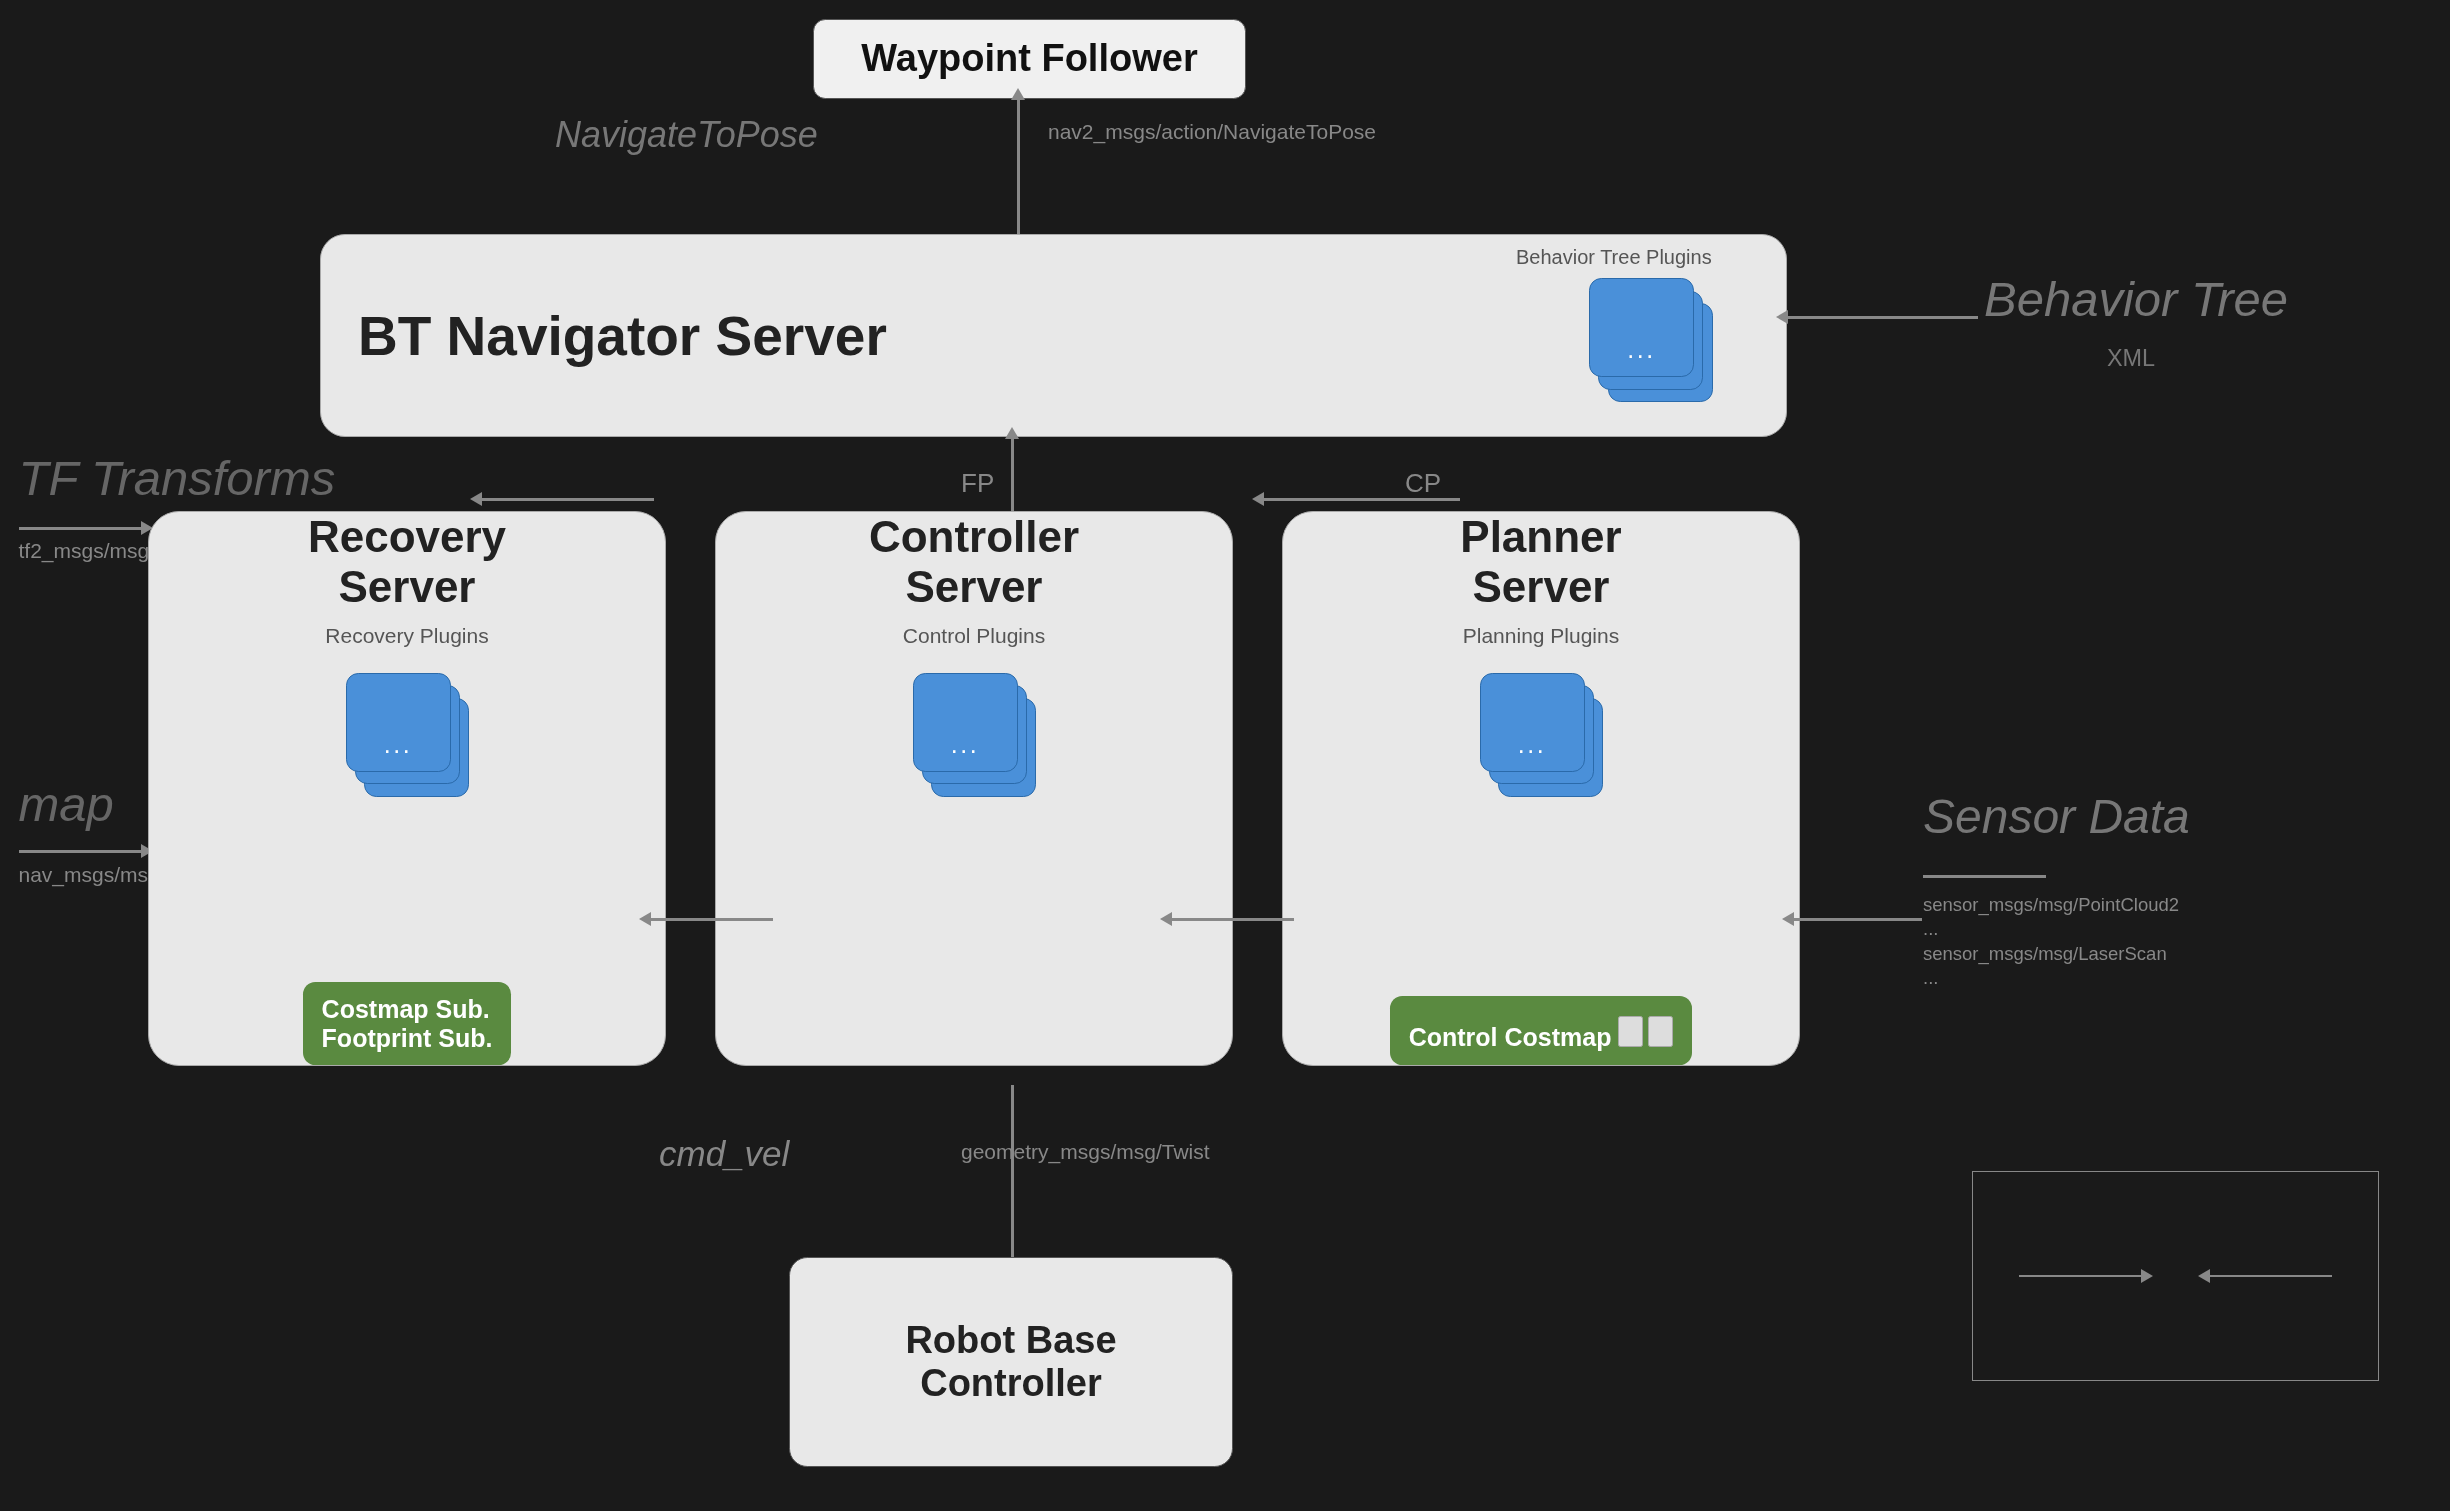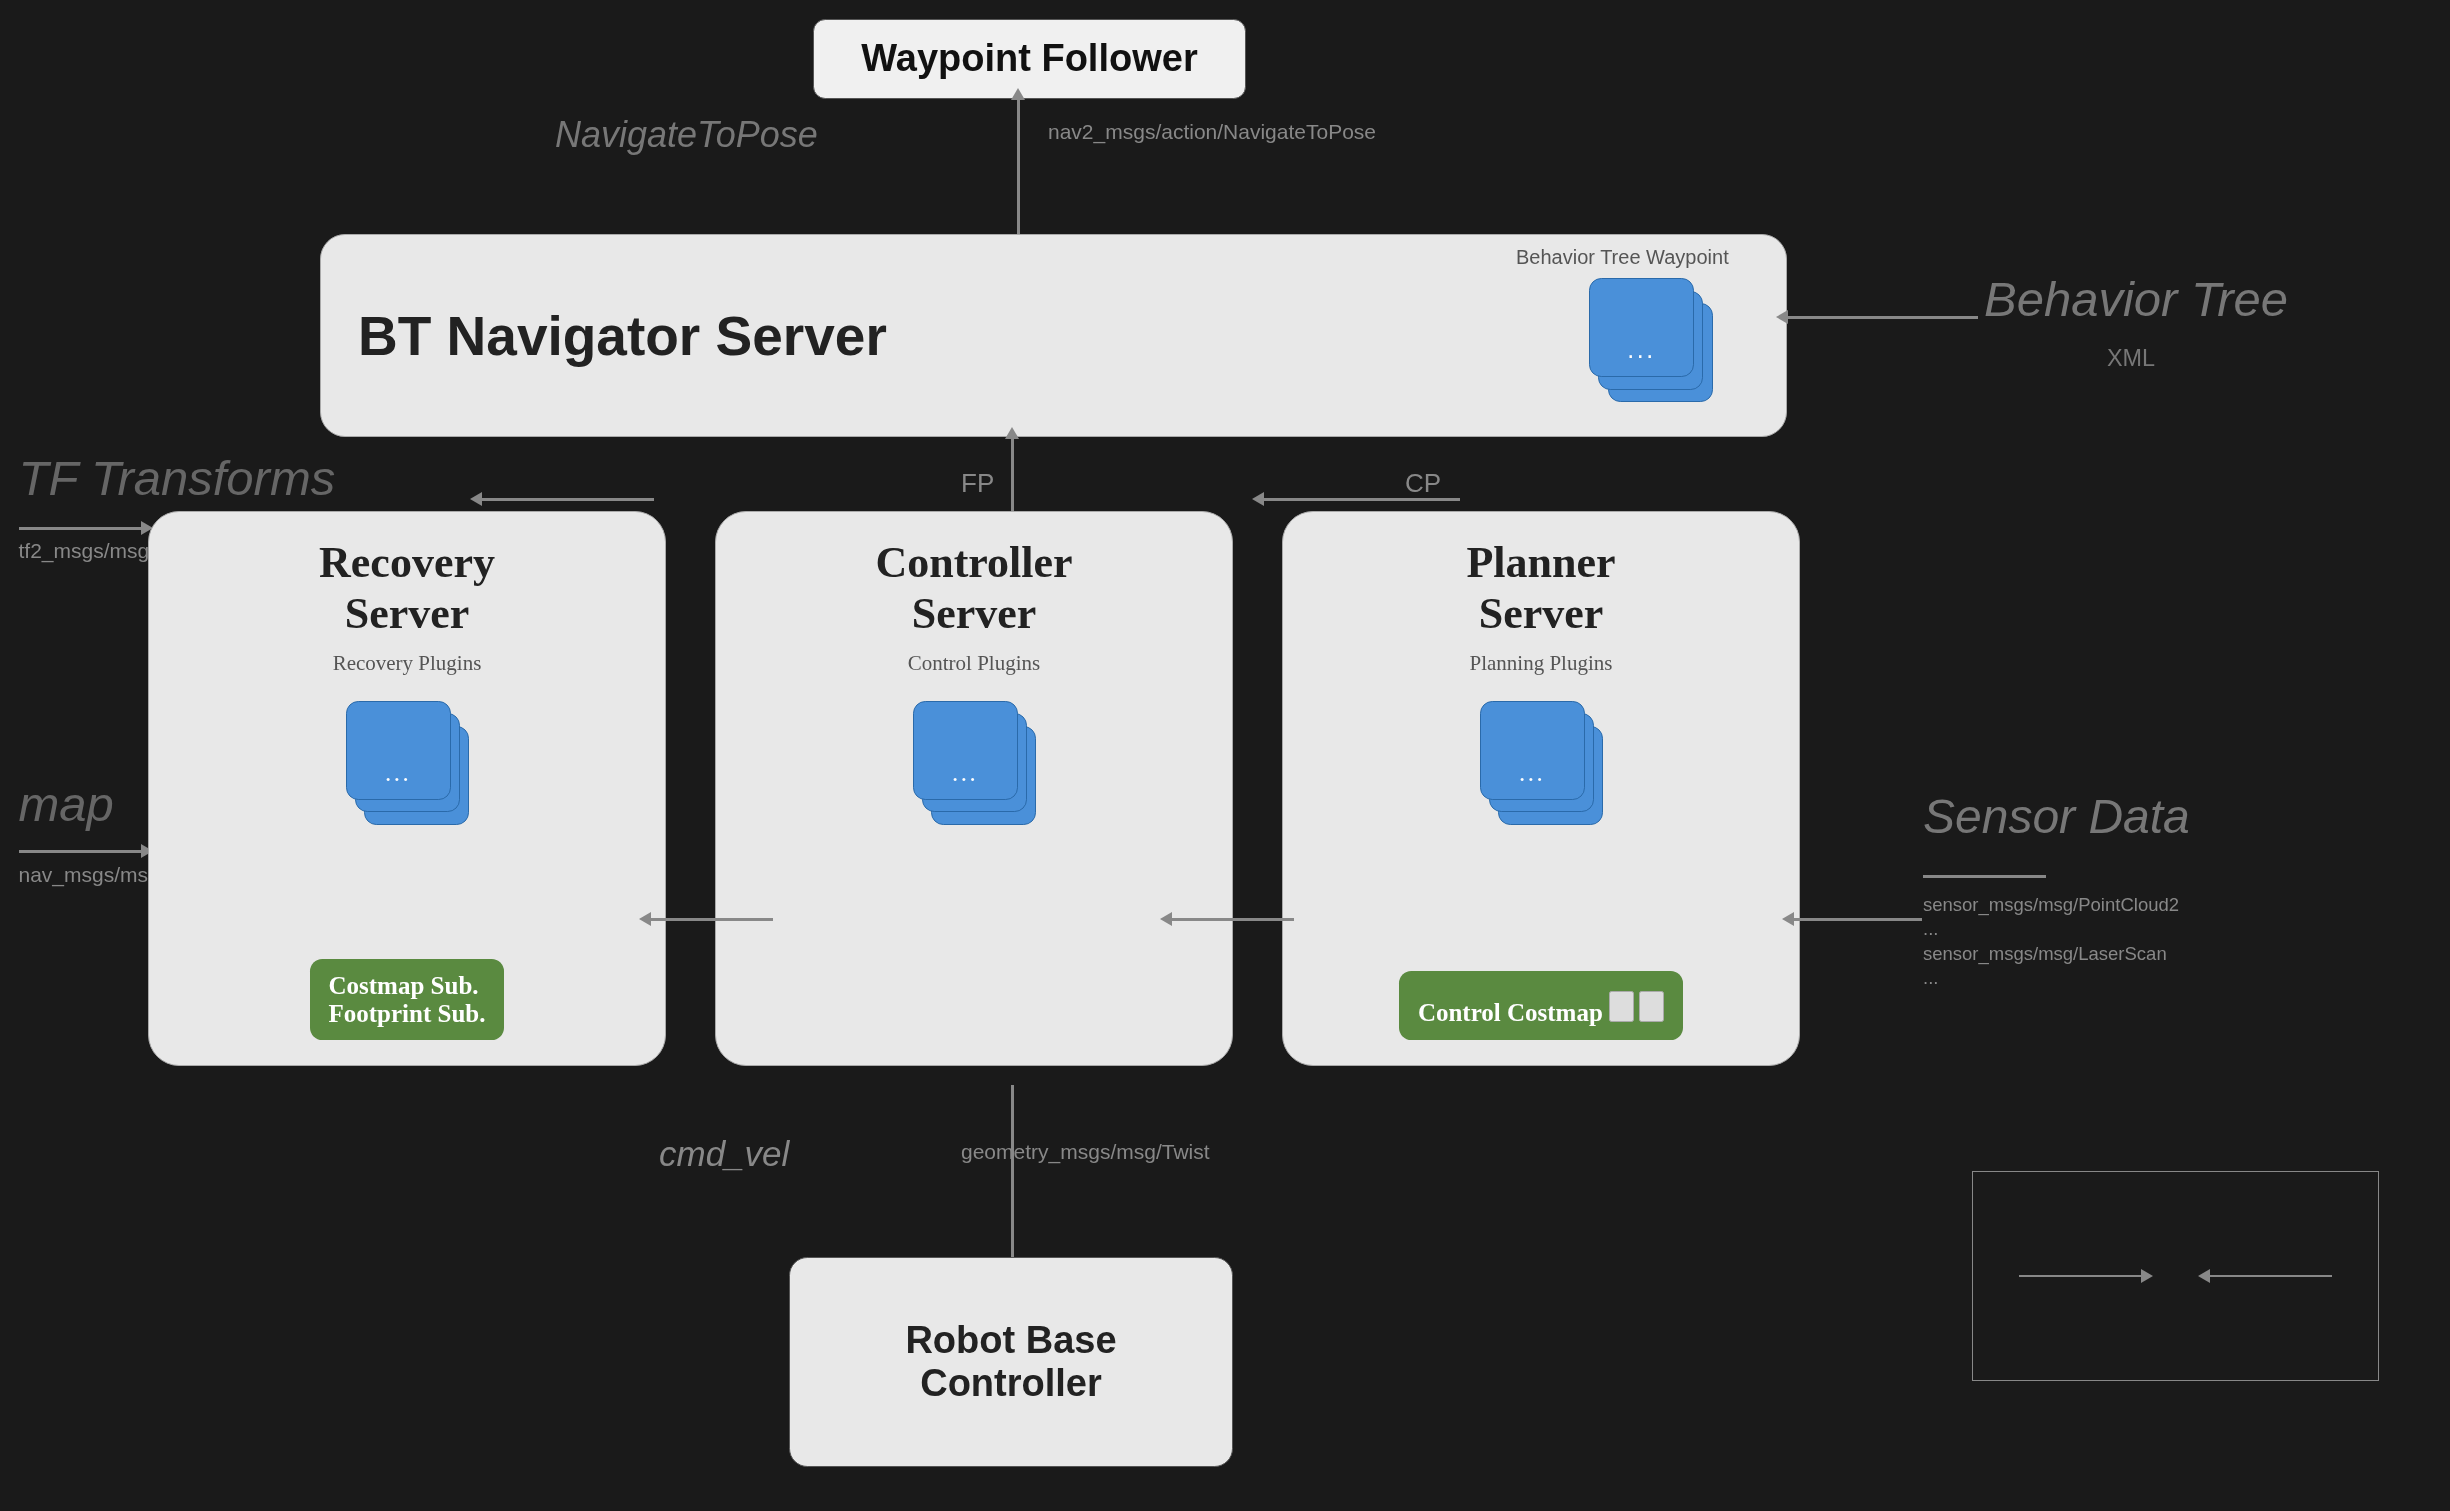--- a/index.html
+++ b/index.html
@@ -295,25 +295,23 @@
       gap: 49px;
     }
 
     .server-box {
       background: #e8e8e8;
       border: 1.2px solid #aaa;
       border-radius: 31px;
       width: 518px;
       height: 555px;
       position: relative;
-      padding: 25px;
       display: flex;
       flex-direction: column;
       align-items: center;
-      font-family: Liberation Serif, serif;
     }
 
     .server-title {
       font-size: 44px;
       font-weight: bold;
       color: #222;
       text-align: center;
       margin-bottom: 12.3px;
     }
 
@@ -620,21 +618,21 @@
 
     <div class="plugin-stack" style="position:absolute; right:74px; top:31px;">
       <div class="plugin-card plugin-card-1"></div>
       <div class="plugin-card plugin-card-2"></div>
       <div class="plugin-card plugin-card-3">
         <span class="dots">...</span>
       </div>
     </div>
   </div>
 
-  <div class="bt-plugins-label">Behavior Tree Waypoint</div>
+  <div class="bt-plugins-label">Behavior Tree Plugins</div>
 
   <div class="behavior-tree-label">Behavior Tree</div>
   <div class="xml-label">XML</div>
 
   <div class="arrow-bt-right"></div>
 
   <div class="tf-transforms-label">TF Transforms</div>
   <div class="tf-arrow"></div>
   <div class="tf-msgs-label">tf2_msgs/msg/TFMessage</div>
 

